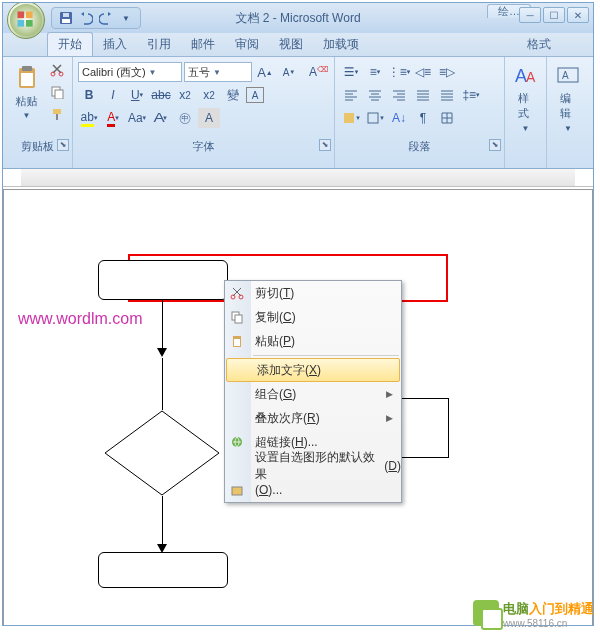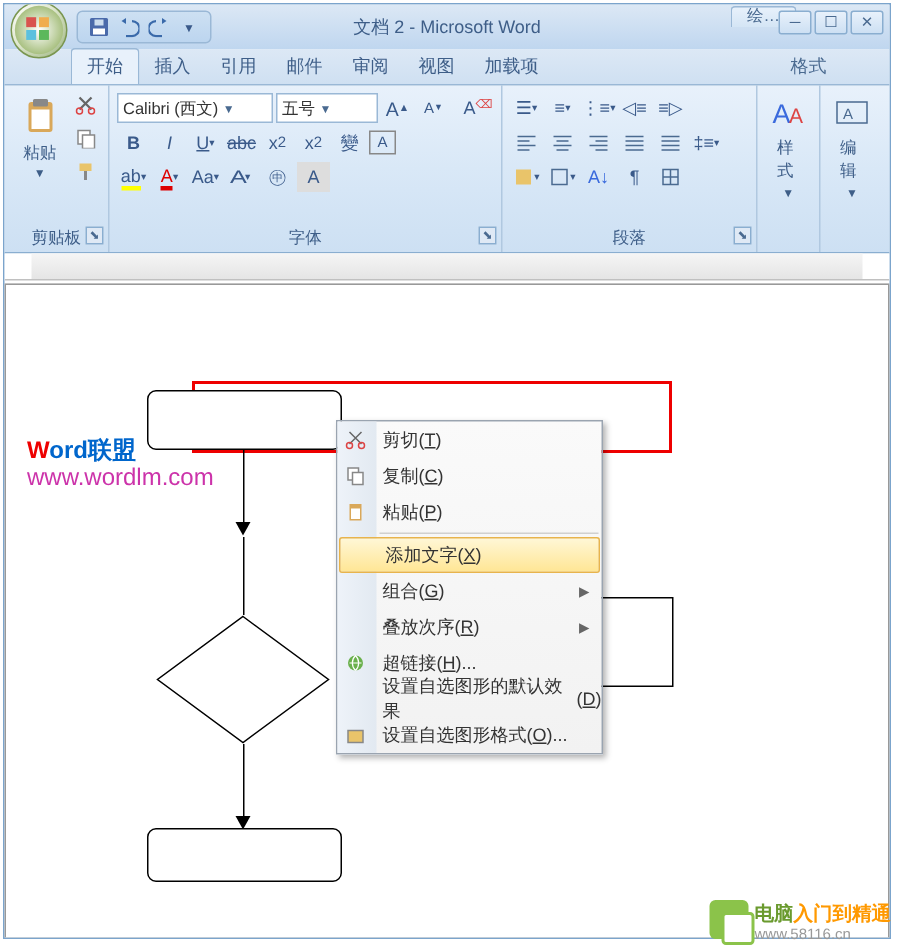--- a/index.html
+++ b/index.html
@@ -12,21 +12,21 @@
 .qat-item{width:16px;height:16px;display:flex;align-items:center;justify-content:center;color:#3a5a8a}
 .title-text{position:absolute;left:0;right:0;text-align:center;color:#3e5e88;font-size:12px;pointer-events:none}
 .win-ctrl{position:absolute;right:4px;top:4px;display:flex;gap:2px}
 .win-ctrl span{width:22px;height:16px;border:1px solid #8aaed0;border-radius:2px;background:linear-gradient(#e8f1fb,#cde0f3);display:flex;align-items:center;justify-content:center;color:#4a6a90;font-size:10px}
 .context-tab{position:absolute;right:62px;top:1px;height:14px;padding:0 10px;background:linear-gradient(#e8f1fb,#d4e5f5);border:1px solid #9ab8d6;border-bottom:none;border-radius:3px 3px 0 0;color:#4a6a90;font-size:11px;line-height:13px}
 .tabs{height:24px;background:linear-gradient(#dce8f5,#cfe0f2);display:flex;align-items:flex-end;padding-left:44px;border-bottom:1px solid #9ab8d6;position:relative}
 .tab{padding:3px 10px;color:#3e5e88;font-size:12px;cursor:default}
 .tab.active{background:#e8f1fb;border:1px solid #9ab8d6;border-bottom:none;border-radius:3px 3px 0 0;color:#3e5e88}
 .tab.context{margin-left:auto;margin-right:32px;color:#4a6a90}
 .ribbon{height:112px;background:linear-gradient(#e8f1fb,#d9e8f7 50%,#cde0f3);display:flex;border-bottom:1px solid #8aaed0}
-.group{border-right:1px solid #b0c8e0;display:flex;flex-direction:column;padding:3px 5px 0}
+.group{border-right:1px solid #b0c8e0;display:flex;flex-direction:column;padding:3px 5px 12px}
 .group-content{flex:1;display:flex;align-items:flex-start}
 .group-label{text-align:center;color:#3e5e88;font-size:11px;padding:2px 0;position:relative}
 .group-label .launcher{position:absolute;right:-2px;top:2px;width:12px;height:12px;border:1px solid #8aaed0;font-size:8px;line-height:10px;text-align:center;color:#4a6a90;background:#dfe9f5}
 .big-btn{width:38px;display:flex;flex-direction:column;align-items:center;padding:4px 2px;color:#3e5e88;font-size:11px;gap:2px}
 .big-btn .ico{width:28px;height:28px}
 .clip-side{display:flex;flex-direction:column;gap:2px;margin-left:2px}
 .small-btn{width:20px;height:20px;border:1px solid transparent;display:flex;align-items:center;justify-content:center;color:#4a6a90}
 .font-group{width:262px}
 .font-row{display:flex;align-items:center;gap:2px;margin-bottom:3px}
 .combo{height:20px;border:1px solid #9ab8d6;background:#fff;display:flex;align-items:center;padding:0 3px;color:#333;font-size:11px}
@@ -305,21 +305,20 @@
       </div>
     </div>
   </div>
 
   <div class="ruler">
       <div class="ruler-inner"></div>
     </div>
 
   <div class="doc-area">
     <div class="paper">
-      <div class="wm1"><span class="r">W</span><span class="b">ord联盟</span></div>
       <div class="wm2">www.wordlm.com</div>
 
       <div class="red-box"></div>
       <div class="flow-shape process"></div>
       <div class="arrow-line" style="top:110px;height:50px"></div>
       <div class="arrow-head" style="top:158px"></div>
       <div class="arrow-line" style="top:168px;height:52px"></div>
       <div class="diamond">
         <svg width="116" height="86">
             <polygon points="58,1 115,43 58,85 1,43" fill="#fff" stroke="#000"></polygon>
@@ -359,21 +358,21 @@
               <svg width="14" height="14">
                 <circle cx="7" cy="7" r="5" fill="#6ab04c"></circle>
                 <path d="M3 7h8M7 2a7 7 0 0 1 0 10M7 2a7 7 0 0 0 0 10" stroke="#fff" fill="none" stroke-width="0.8"></path>
               </svg>
             </span><span>超链接</span>(<span class="underline-key">H</span>)...</div>
         <div class="cm-item"><span>设置自选图形的默认效果</span>(<span class="underline-key">D</span>)</div>
         <div class="cm-item"><span class="ico">
               <svg width="14" height="14">
                 <rect x="2" y="4" width="10" height="8" fill="#e9c46a" stroke="#888"></rect>
               </svg>
-            </span><span>设置自选图形格式</span>(<span class="underline-key">O</span>)...</div>
+            </span>(<span class="underline-key">O</span>)...</div>
       </div>
     </div>
   </div>
 </div>
 
 <div class="footer-logo">
   <div class="sq"></div>
   <div>
     <span class="t1">电脑</span><span class="t2">入门到精通</span>
     <div style="font-size:10px;color:#999">www.58116.cn</div>

